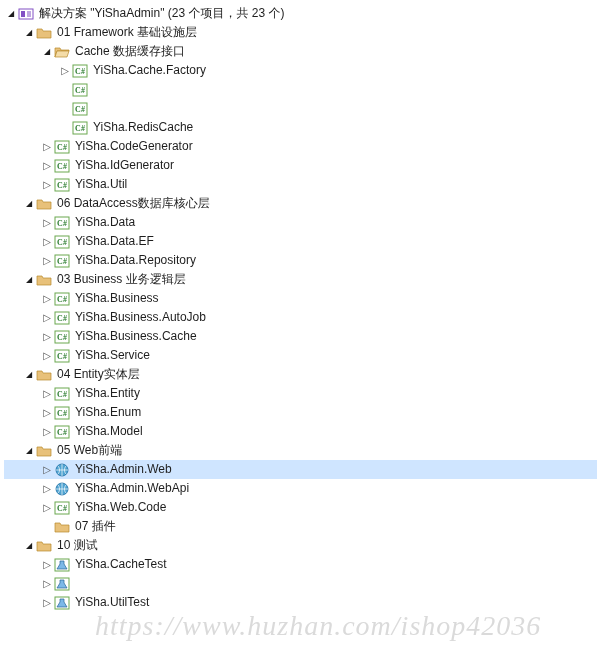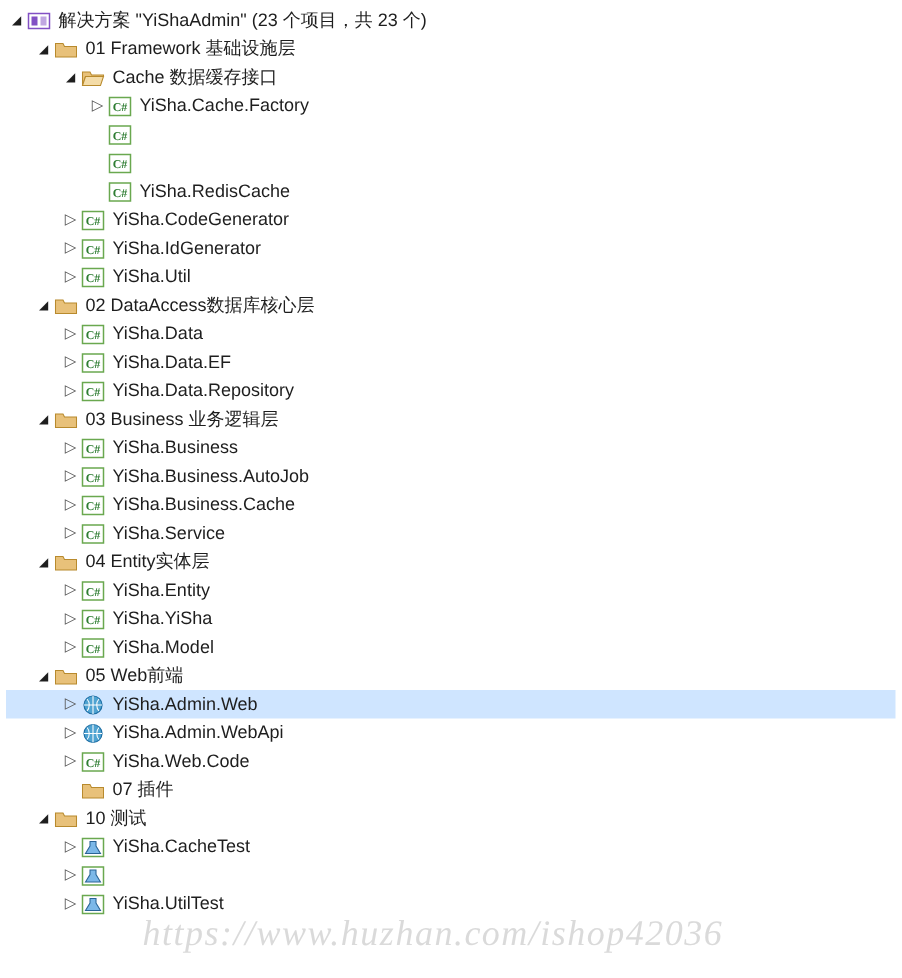--- a/index.html
+++ b/index.html
@@ -47,21 +47,21 @@
     flex-shrink: 0;
   }
   .label {
     padding-left: 1px;
   }
   .bold { font-weight: normal; }
   .watermark {
     position: absolute;
     left: 95px;
     top: 610px;
-    font-size: 24px;
+    font-size: 28px;
     color: #bdbdbd;
     font-family: "Times New Roman", serif;
     font-style: italic;
     letter-spacing: 1px;
     pointer-events: none;
     opacity: 0.55;
   }
   
   svg { display:block; }
 </style>
@@ -189,21 +189,21 @@
       <span class="label">YiSha.Util</span>
     </div>
     <div class="row">
       <span class="indent"></span>
       <span class="glyph" style="color: rgb(30, 30, 30); font-size: 8px;">◢</span>
       <span class="icon">
         <svg width="16" height="16">
           <path d="M1 4h5l1 2h8v7H1z" fill="#e8c17a" stroke="#b88a2d" stroke-width="0.7"></path>
         </svg>
       </span>
-      <span class="label">02 DataAccess数据库核心层</span>
+      <span class="label">06 DataAccess数据库核心层</span>
     </div>
     <div class="row">
       <span class="indent"></span>
       <span class="indent"></span>
       <span class="glyph">▷</span>
       <span class="icon">
         <svg width="16" height="16">
           <rect x="1" y="2" width="14" height="12" fill="#fff" stroke="#6aa84f" stroke-width="1"></rect>
           <text x="8" y="11" font-size="8" text-anchor="middle" fill="#2e7d32" font-family="Consolas" font-weight="bold">C#</text>
         </svg>
@@ -317,21 +317,21 @@
     <div class="row">
       <span class="indent"></span>
       <span class="indent"></span>
       <span class="glyph">▷</span>
       <span class="icon">
         <svg width="16" height="16">
           <rect x="1" y="2" width="14" height="12" fill="#fff" stroke="#6aa84f" stroke-width="1"></rect>
           <text x="8" y="11" font-size="8" text-anchor="middle" fill="#2e7d32" font-family="Consolas" font-weight="bold">C#</text>
         </svg>
       </span>
-      <span class="label">YiSha.YiSha</span>
+      <span class="label">YiSha.Enum</span>
     </div>
     <div class="row">
       <span class="indent"></span>
       <span class="indent"></span>
       <span class="glyph">▷</span>
       <span class="icon">
         <svg width="16" height="16">
           <rect x="1" y="2" width="14" height="12" fill="#fff" stroke="#6aa84f" stroke-width="1"></rect>
           <text x="8" y="11" font-size="8" text-anchor="middle" fill="#2e7d32" font-family="Consolas" font-weight="bold">C#</text>
         </svg>

